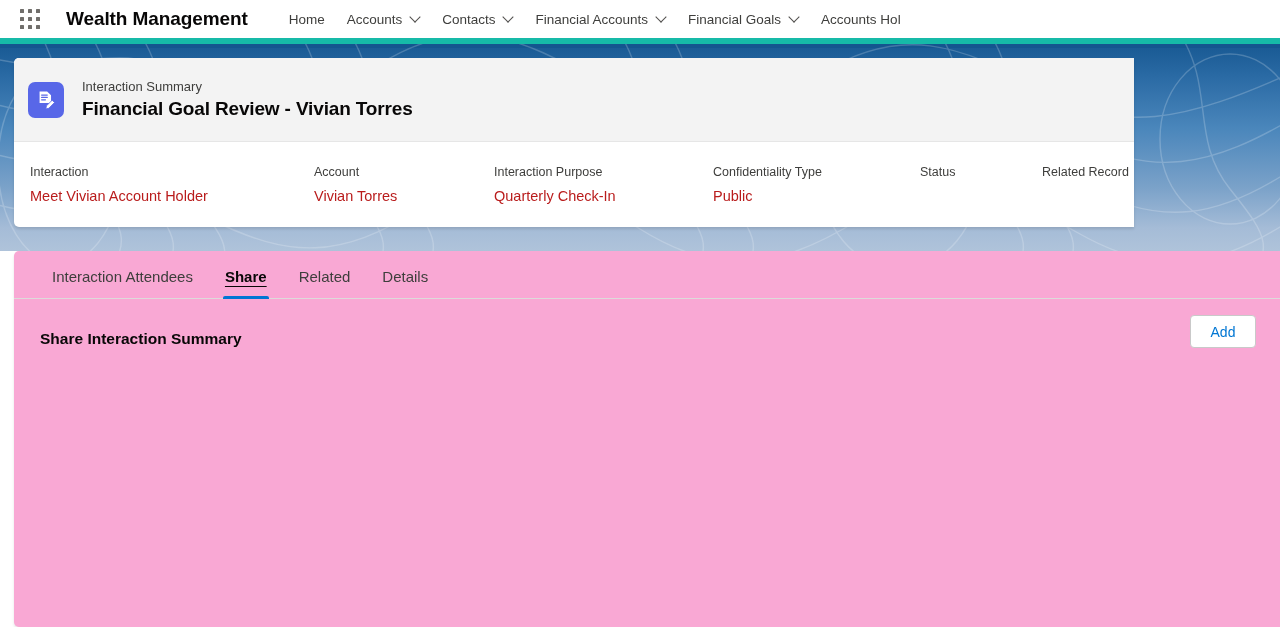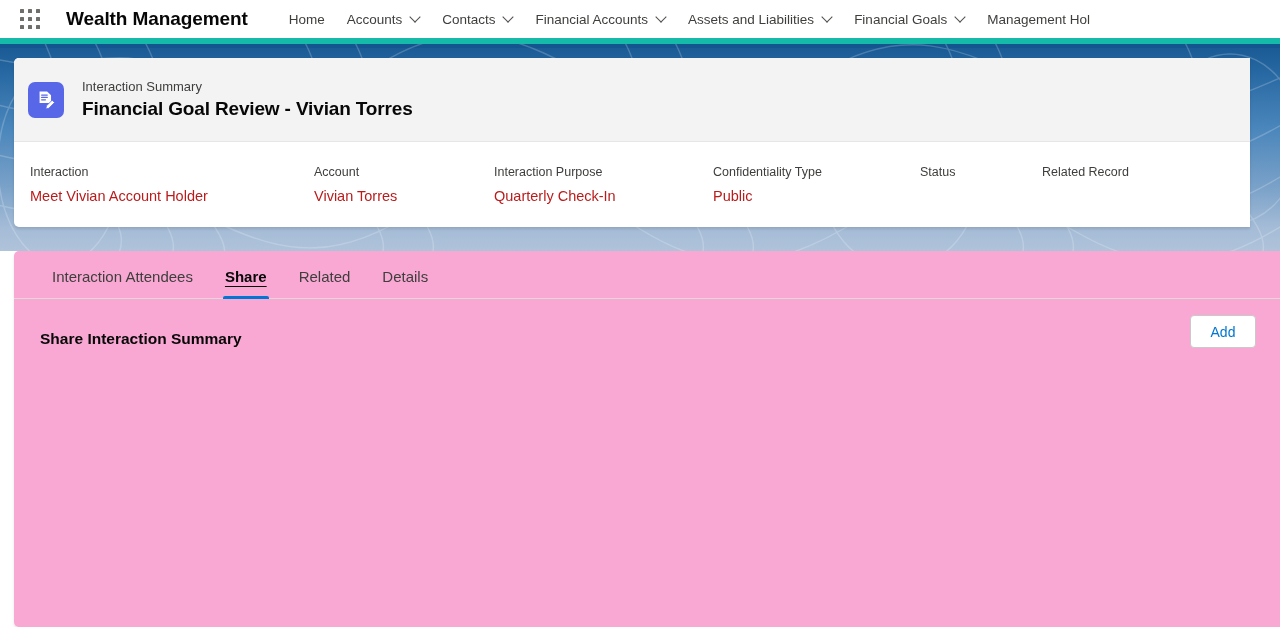--- a/index.html
+++ b/index.html
@@ -81,21 +81,21 @@
         #a5bcd7 190px,
         #afc3da 213px);
     overflow: hidden;
   }
   .banner .swirls { position: absolute; inset: 6px 0 0 0; opacity: 0.20; }
 
   
   .record-card {
     position: absolute;
     top: 58px; left: 14px;
-    width: 1236px; height: 169px;
+    width: 1120px; height: 169px;
     background: #ffffff;
     border-radius: 5px 0 0 5px;
     box-shadow: 0 2px 3px rgba(0,0,0,0.12);
     overflow: hidden;
   }
   .record-top {
     height: 84px;
     background: #f3f3f3;
     display: flex; align-items: center;
     padding-left: 14px;
@@ -197,29 +197,25 @@
     </div>
     <div class="nav-item">
       <span>Contacts</span>
       <span class="caret"></span>
     </div>
     <div class="nav-item">
       <span>Financial Accounts</span>
       <span class="caret"></span>
     </div>
     <div class="nav-item">
-      <span>Assets and Liabilities</span>
-      <span class="caret"></span>
-    </div>
-    <div class="nav-item">
       <span>Financial Goals</span>
       <span class="caret"></span>
     </div>
     <div class="nav-item">
-      <span>Management Hol</span>
+      <span>Accounts Hol</span>
     </div>
   </div>
 </div>
 
 <div class="banner">
   <svg class="swirls" width="1280" height="210" viewBox="0 0 1280 210" preserveAspectRatio="none">
     <g fill="none" stroke="#ffffff" stroke-width="1.4">
       <path d="M-20,10 C60,40 110,-10 180,30 S300,70 380,20 S520,-10 600,40 S740,80 820,30 S960,0 1040,45 S1180,80 1300,25"></path>
       <path d="M-20,55 C70,90 120,35 200,75 S330,115 410,65 S550,35 630,85 S770,125 850,75 S990,45 1070,90 S1210,125 1300,70"></path>
       <path d="M-20,105 C70,140 130,85 210,125 S340,165 420,115 S560,85 640,135 S780,175 860,125 S1000,95 1080,140 S1220,175 1300,120"></path>

